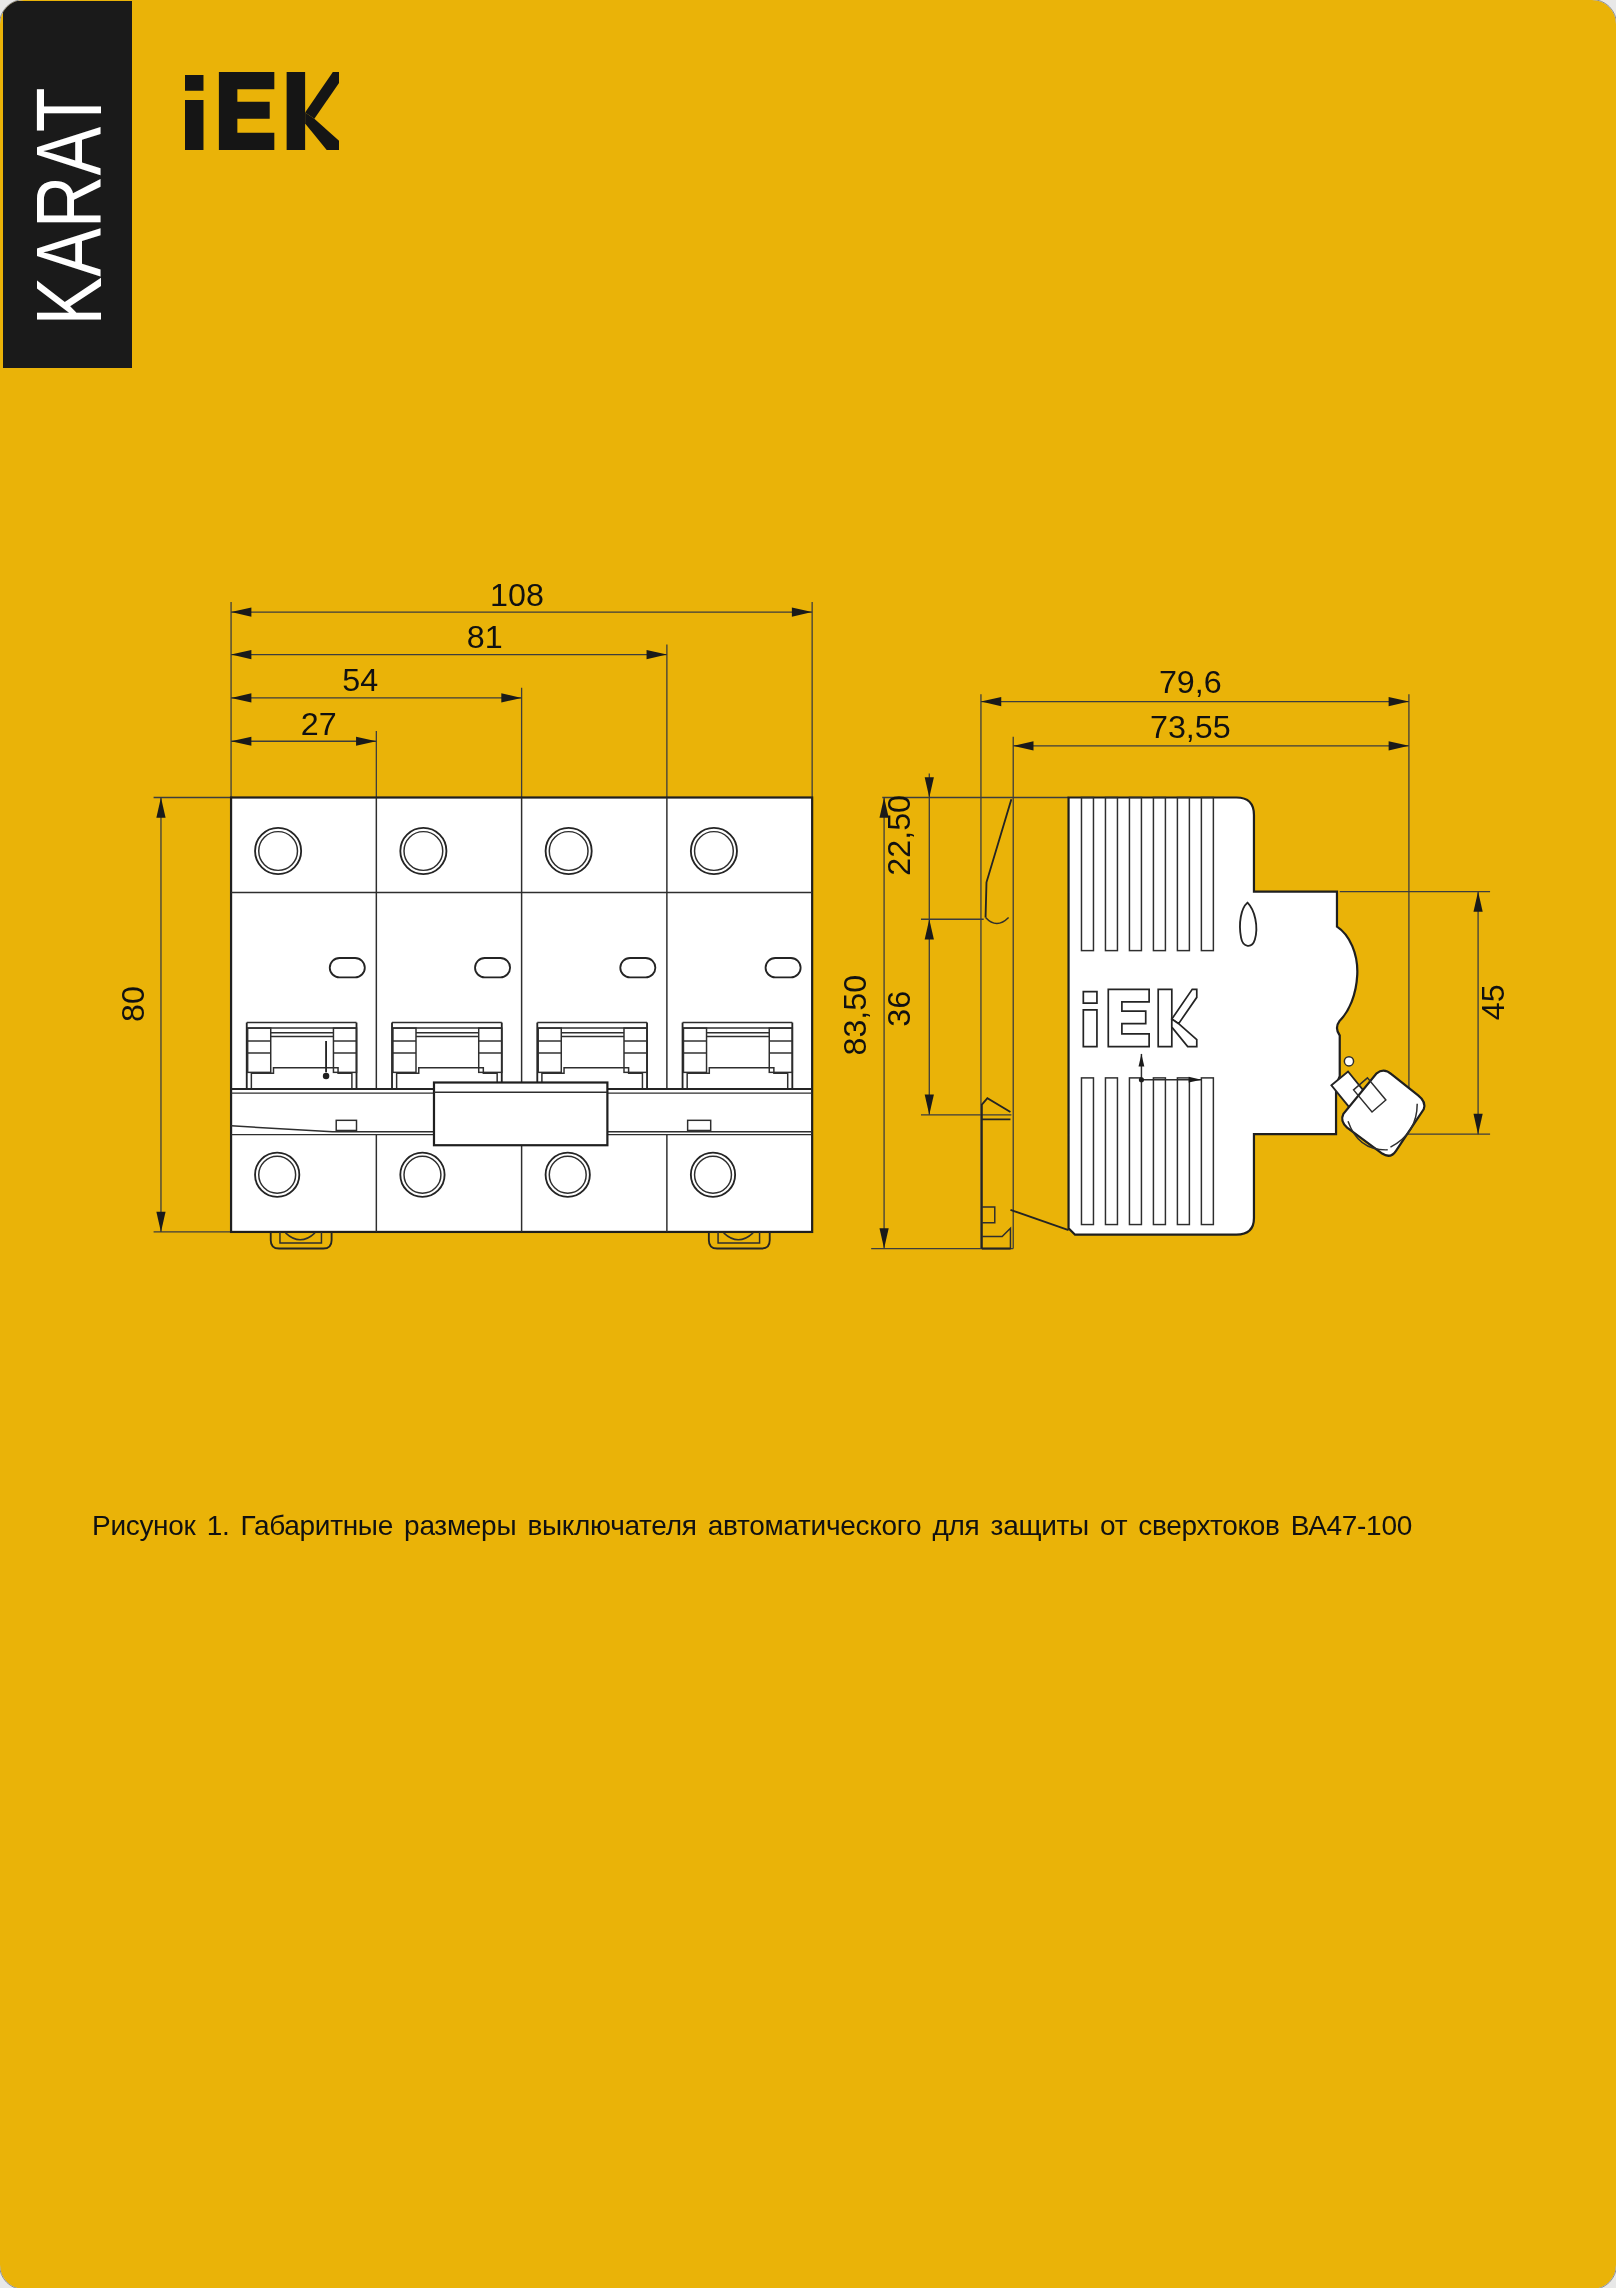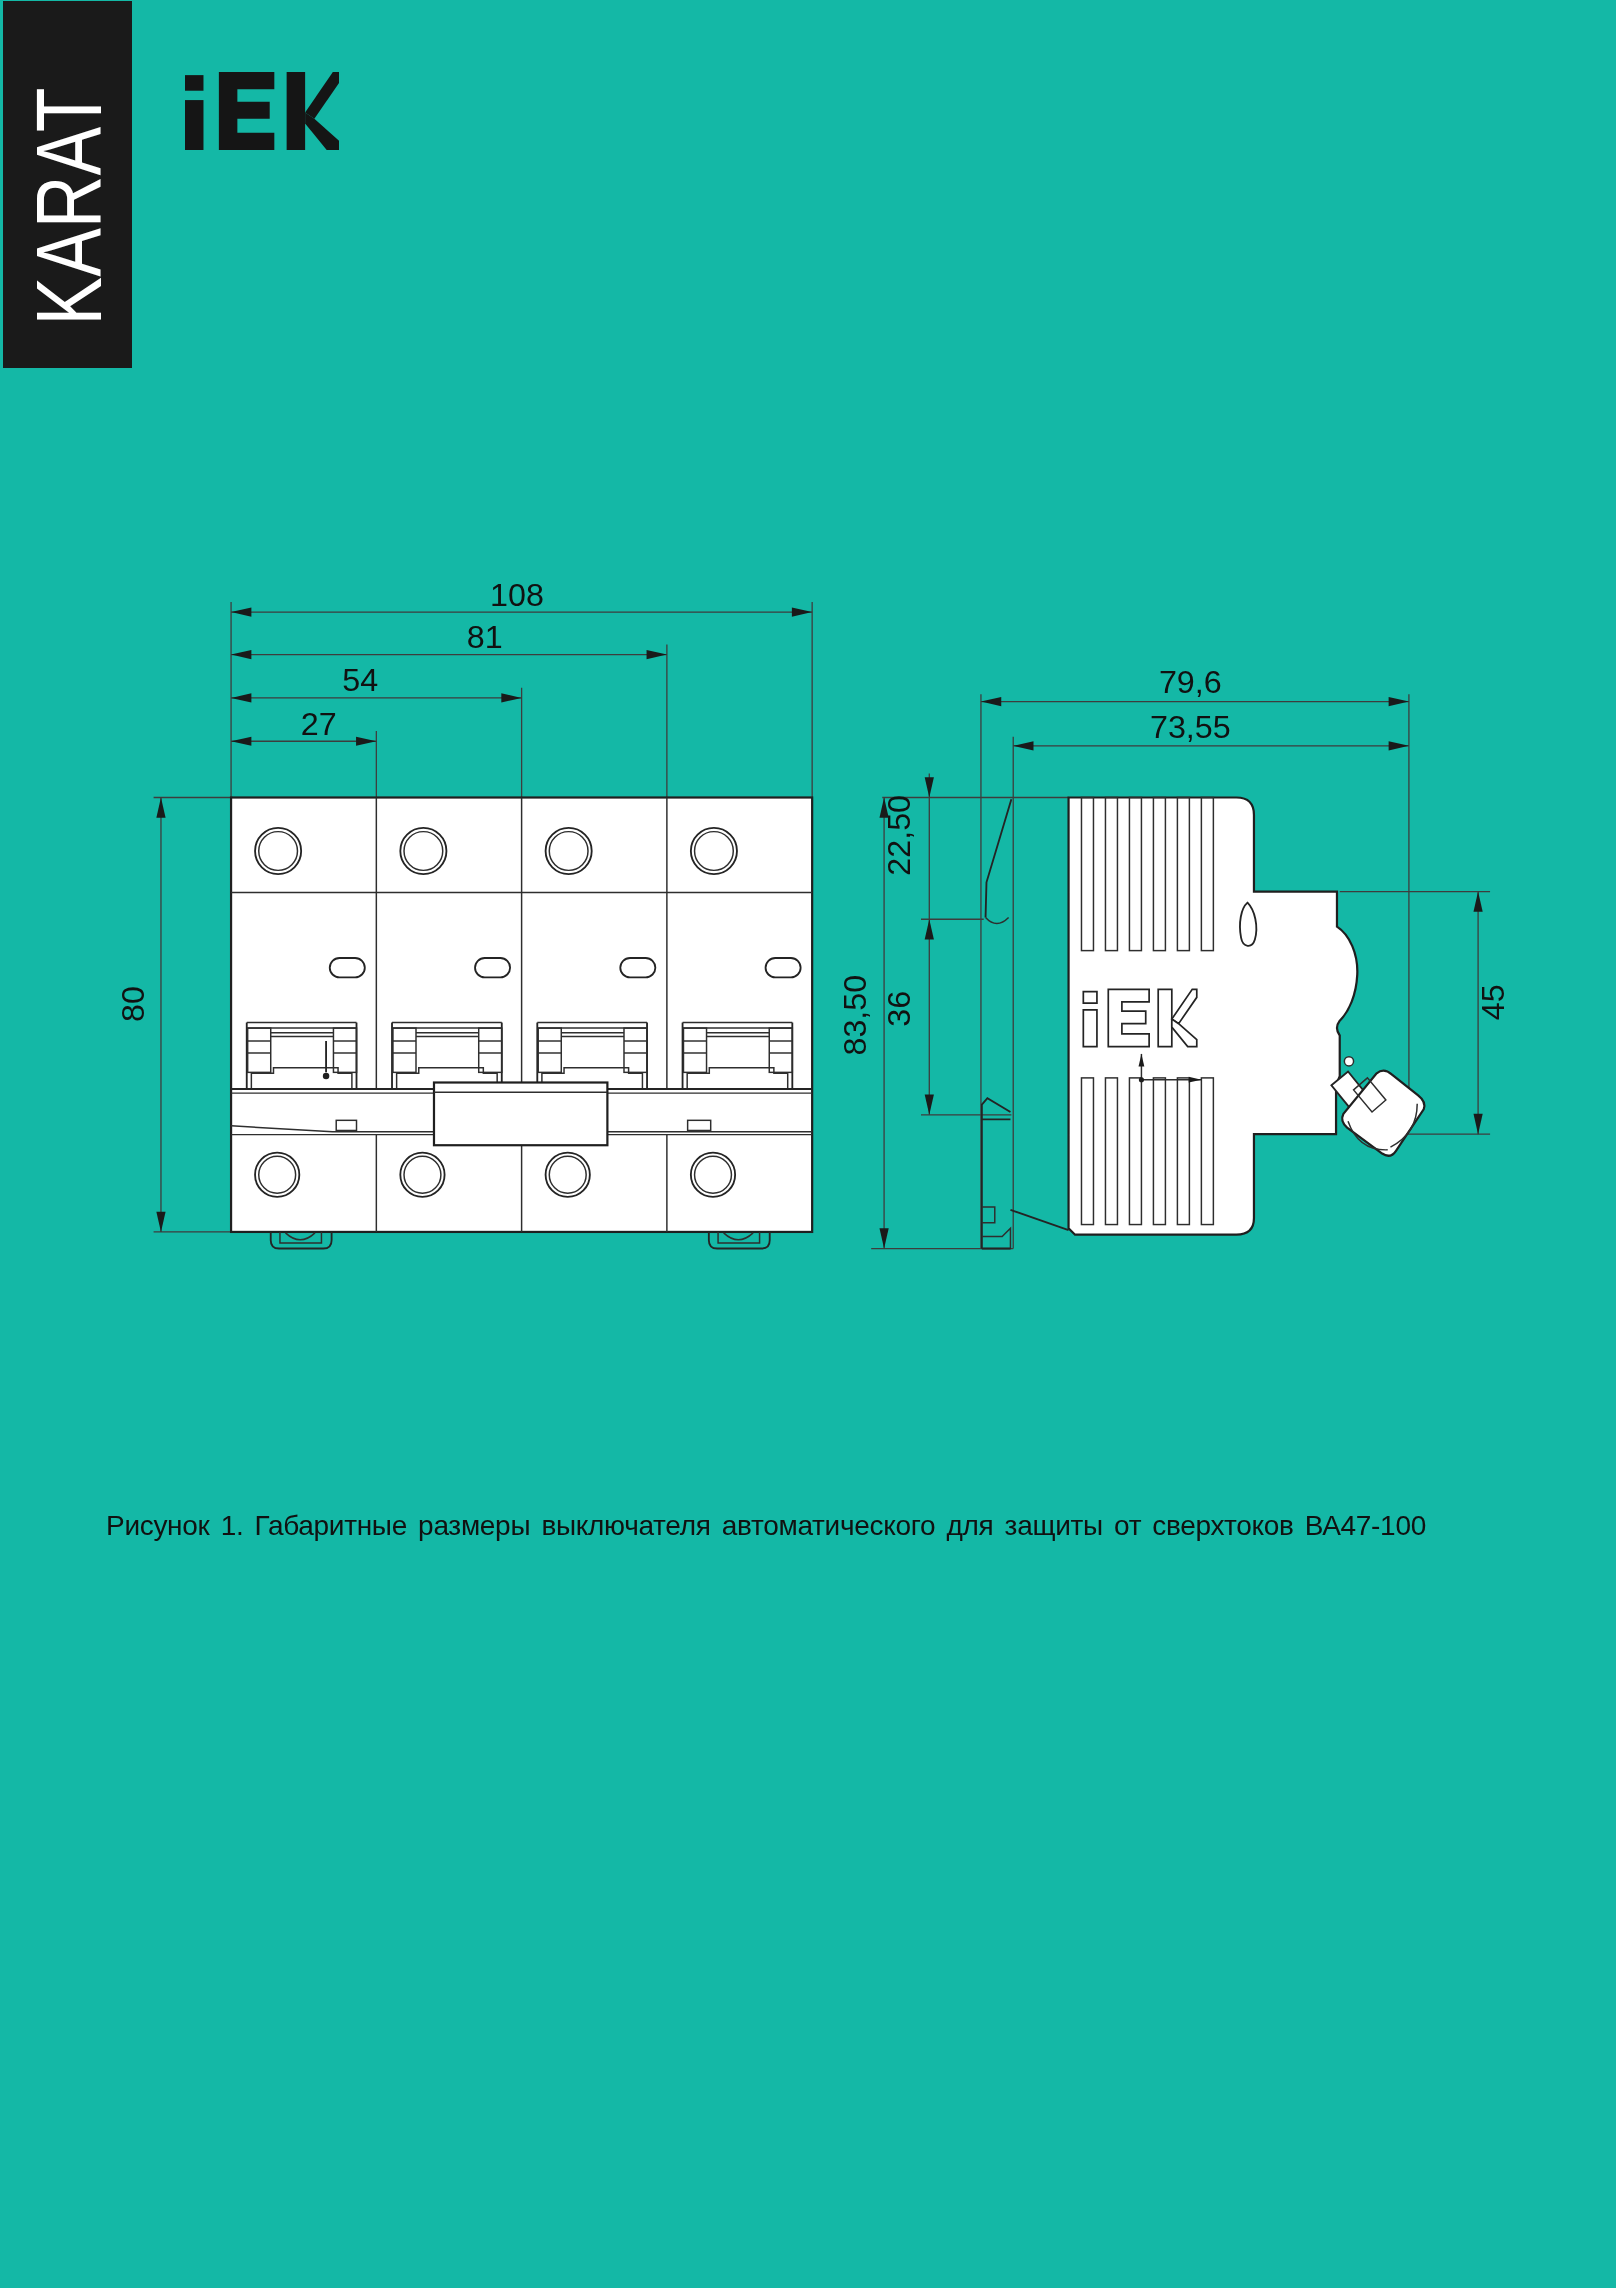--- a/index.html
+++ b/index.html
@@ -1,25 +1,26 @@
 <!DOCTYPE html>
 <html style="font-size:14.8px"><head>
 <meta charset="utf-8">
 <style>
   html,body{margin:0;padding:0;background:#e8e8e8;}
   .page{
-    position:relative;width:1616px;height:2289px;background:#14b8a6;
+    position:relative;width:1616px;height:2289px;background:#eab308;
     outline:0.9px solid #8f8f8f;margin:0 auto;overflow:hidden;
     font-family:"Liberation Sans",sans-serif;
+    border-radius:24px;
   }
   .karat{position:absolute;left:2.8px;top:0.9px;width:129px;height:367px;background:#1a1a1a;}
   .iek-logo{position:absolute;left:185px;top:72px;width:154px;height:78px;}
   .fig{position:absolute;left:0;top:554px;width:1616px;height:784px;}
   .caption{
-    position:absolute;left:106px;top:1510px;width:1440px;
+    position:absolute;left:92px;top:1510px;width:1440px;
     font-size:28px;color:#111;letter-spacing:-0.3px;word-spacing:3.7px;white-space:nowrap;
   }
   .ol{stroke:#1f1f1f;stroke-width:2.4;fill:none;}
   .l2{stroke:#242424;stroke-width:2;fill:none;}
   .l1{stroke:#2e2e2e;stroke-width:1.6;fill:none;}
   .dim{stroke:#3d3d3d;stroke-width:1.4;fill:none;}
   .dimtxt{font-family:"Liberation Sans",sans-serif;font-size:35px;fill:#111;}
   .wh{fill:#fff;}
 </style>
 </head>

